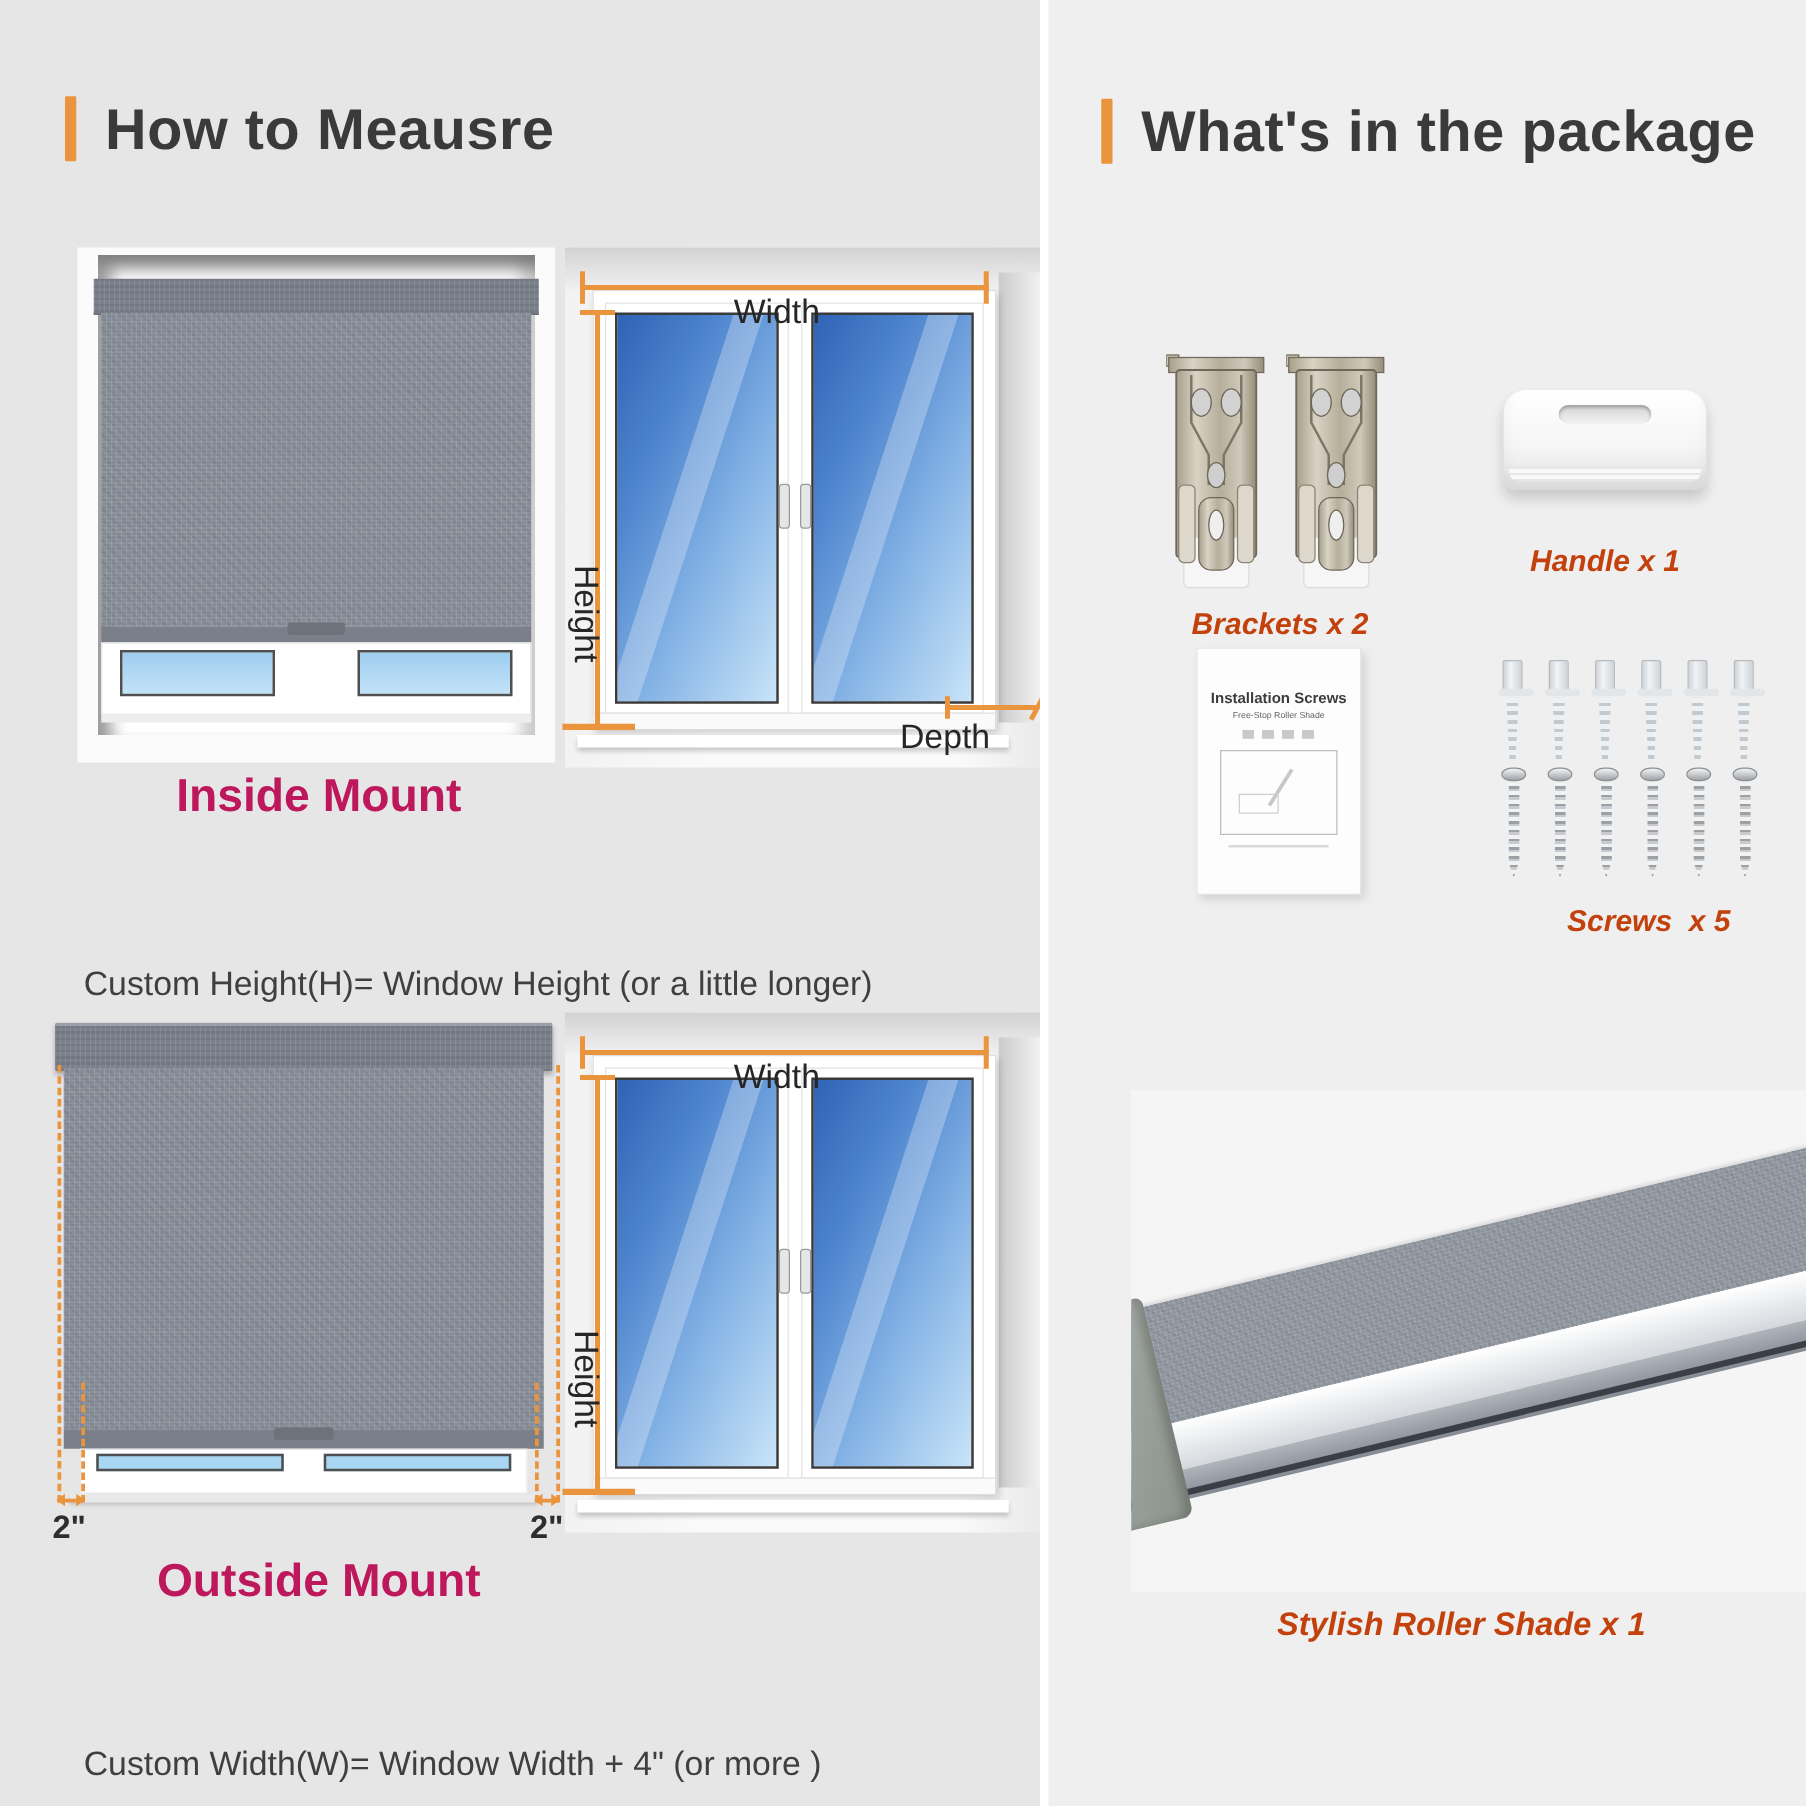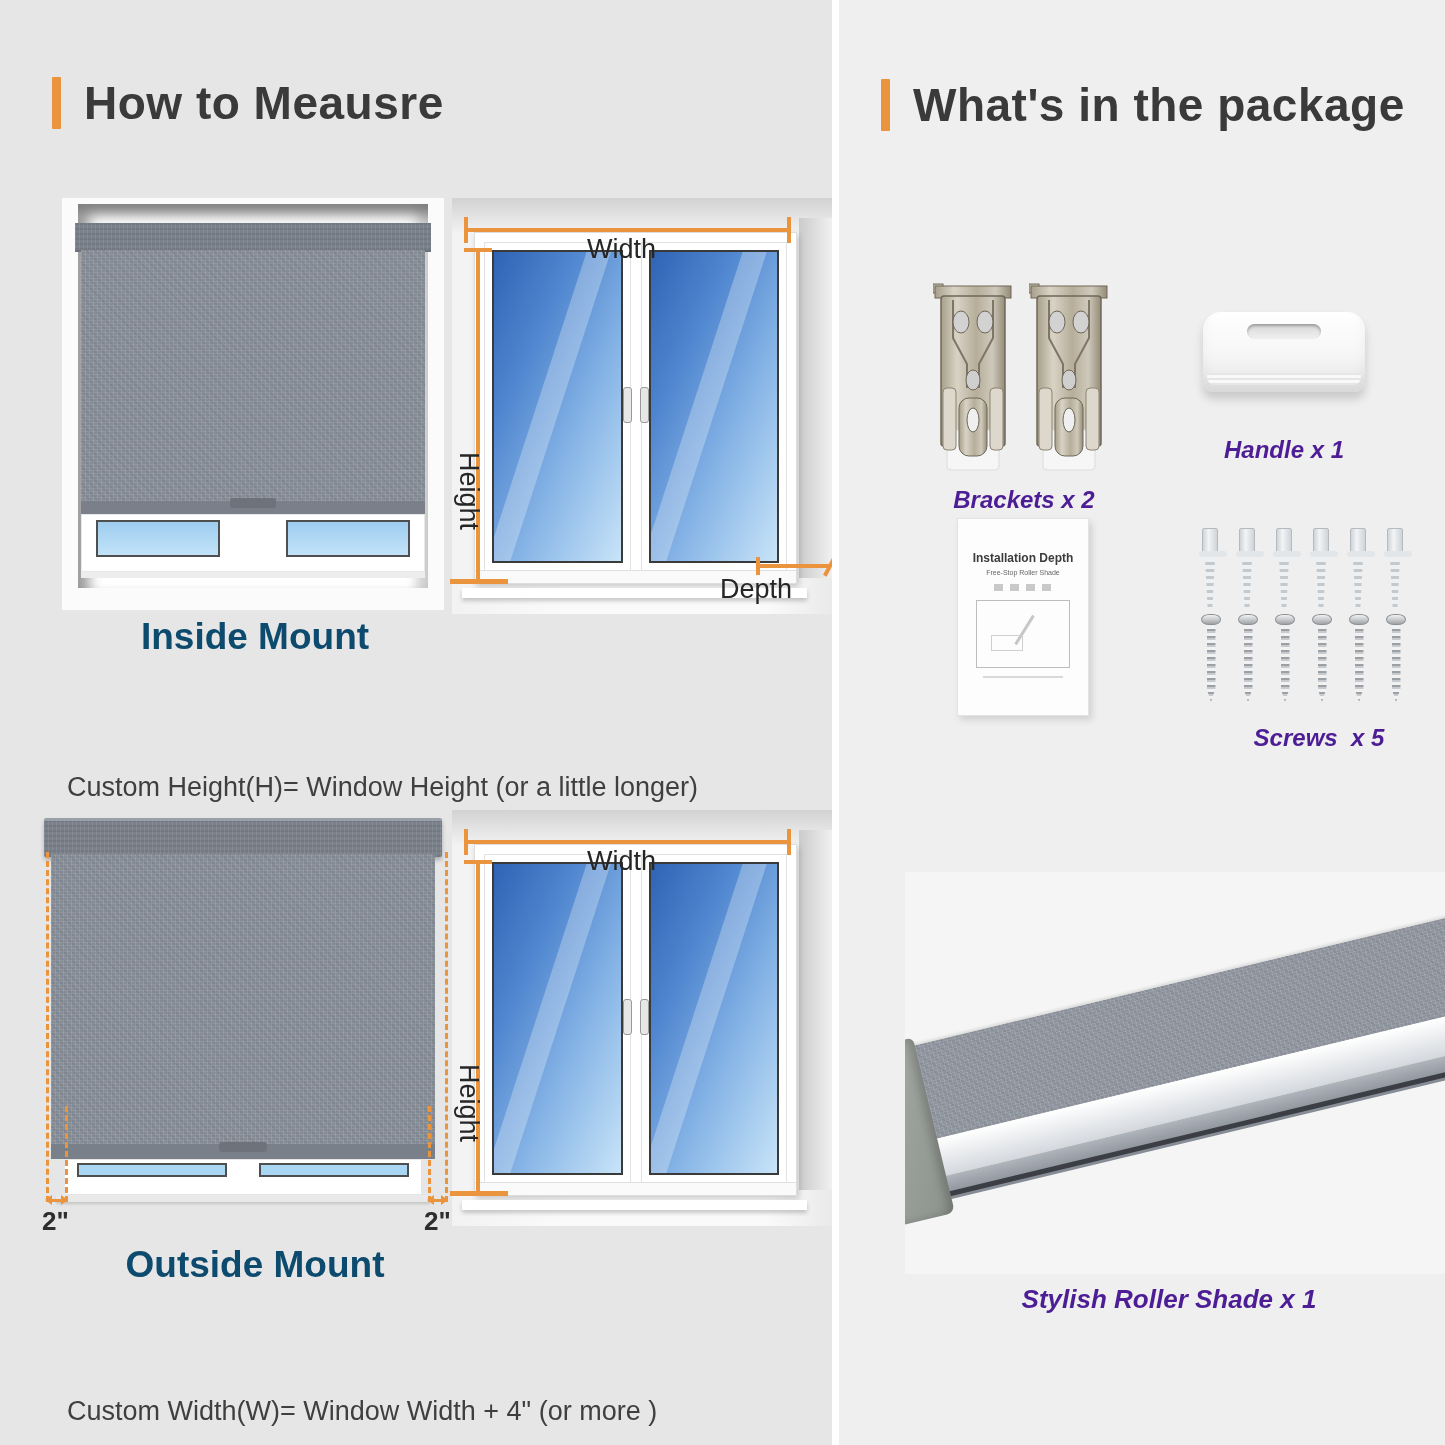--- a/index.html
+++ b/index.html
@@ -10,24 +10,24 @@
   .left-panel{position:absolute;left:0;top:0;width:832px;height:1239px;background:#e7e6e6;}
   .panel-divider{position:absolute;left:832px;top:0;width:7px;height:1445px;background:#ffffff;}
   .right-panel{position:absolute;left:839px;top:0;width:629px;height:1445px;background:#f0efef;}
 
   
   .title-row{position:absolute;display:flex;align-items:center;gap:23px;}
   .accent-bar{width:9px;height:52px;background:#ea943e;border-radius:1px;}
   .title-text{font-size:46px;font-weight:bold;color:#3a3a3a;letter-spacing:.5px;white-space:nowrap;}
 
   
-  .sub-heading{position:absolute;text-align:center;font-size:37px;font-weight:bold;color:#0c4a6e;}
+  .sub-heading{position:absolute;text-align:center;font-size:37px;font-weight:bold;color:#be185d;}
   .spec-lines{position:absolute;font-size:27px;color:#3f3f3f;line-height:46px;white-space:pre-wrap;}
   .item-label{position:absolute;text-align:center;font-size:24px;font-weight:bold;font-style:italic;
-              color:#4c1d95;white-space:pre-wrap;}
+              color:#c2410c;white-space:pre-wrap;}
 
   
   .linen{background-color:#868c96;background-image:
       repeating-linear-gradient(90deg,rgba(255,255,255,.10) 0 1px,rgba(0,0,0,0) 1px 4px),
       repeating-linear-gradient(0deg,rgba(255,255,255,.08) 0 1px,rgba(0,0,0,0) 1px 3px),
       repeating-linear-gradient(45deg,rgba(0,0,0,.06) 0 2px,rgba(0,0,0,0) 2px 6px);}
   .linen-dark{background-color:#7b818b;background-image:
       repeating-linear-gradient(90deg,rgba(255,255,255,.09) 0 1px,rgba(0,0,0,0) 1px 4px),
       repeating-linear-gradient(0deg,rgba(0,0,0,.07) 0 2px,rgba(0,0,0,0) 2px 5px);}
 
@@ -283,21 +283,21 @@
     </svg>
     <div class="item-label" style="left:40px;top:486px;width:290px;">Brackets x 2</div>
 
     <div class="handle-part">
       <div class="handle-slot"></div>
       <div class="handle-ridges"></div>
     </div>
     <div class="item-label" style="left:330px;top:436px;width:230px;">Handle x 1</div>
 
     <div class="manual">
-      <div class="manual-title">Installation Depth</div>
+      <div class="manual-title">Installation Screws</div>
       <div class="manual-sub">Free-Stop Roller Shade</div>
       <div class="manual-marks"></div>
       <div class="manual-fig"></div>
       <div class="manual-footline"></div>
     </div>
 
     <div style="position:absolute;left:360px;top:528px;width:235px;height:84px;">
       <div class="anchor" style="left:0;">
           <div class="anchor-cap"></div>
           <div class="anchor-body"></div>

